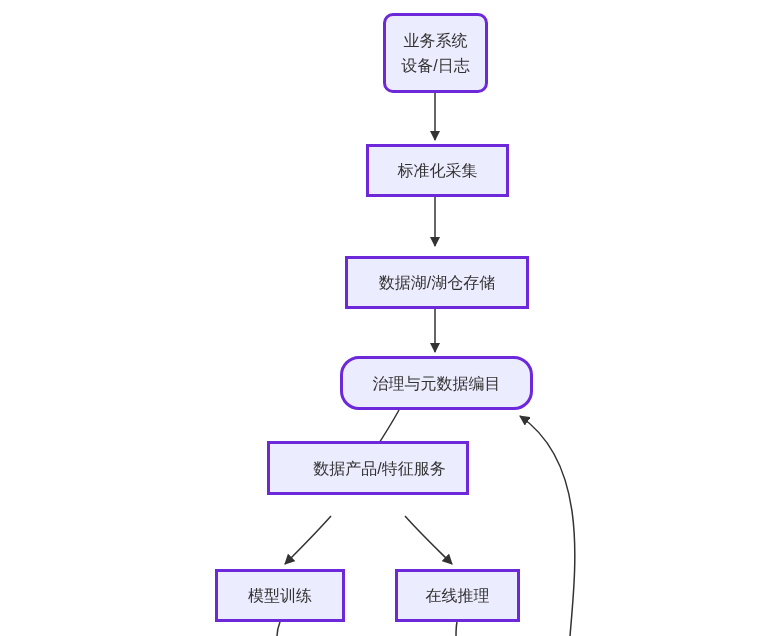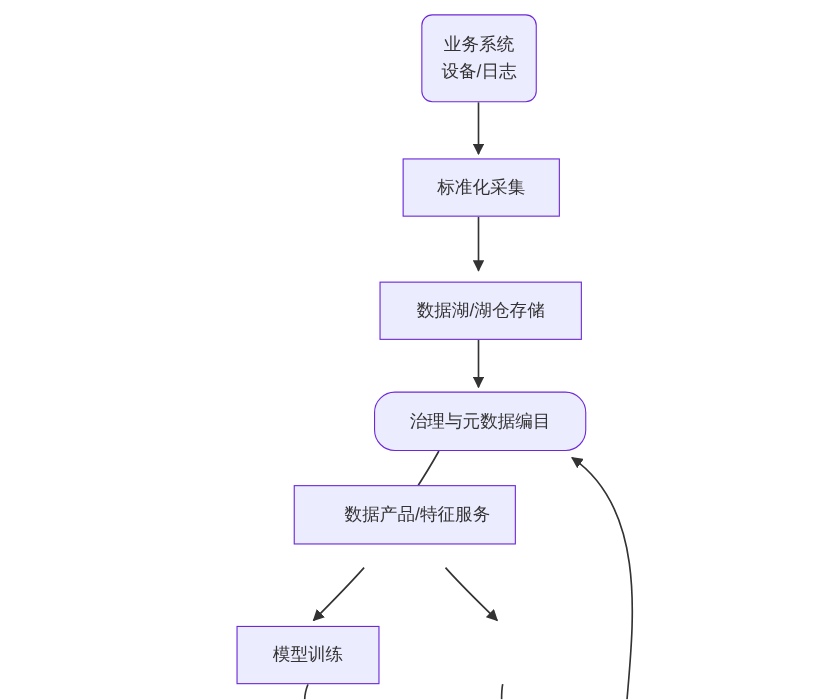--- a/index.html
+++ b/index.html
@@ -20,21 +20,21 @@
     left: 0;
     top: 0;
     width: 760px;
     height: 636px;
     z-index: 1;
   }
   .node {
     position: absolute;
     box-sizing: border-box;
     background: #ECECFF;
-    border: 1px solid #6d28d9;
+    border: 3px solid #6d28d9;
     color: #333333;
     font-size: 16px;
     line-height: 25px;
     display: flex;
     flex-direction: column;
     align-items: center;
     justify-content: center;
     text-align: center;
     z-index: 2;
   }
@@ -95,14 +95,17 @@
   </div>
 
   <div class="node" style="left:267px; top:441px; width:202px; height:54px;padding-left:23px;">
     <span>数据产品/特征服务</span>
   </div>
 
   <div class="node" style="left:215px; top:569px; width:130px; height:53px;">
     <span>模型训练</span>
   </div>
 
+  <div class="node" style="left:395px; top:569px; width:125px; height:53px;">
+    <span>在线推理</span>
+  </div>
 
 </div>
 
 </body></html>

